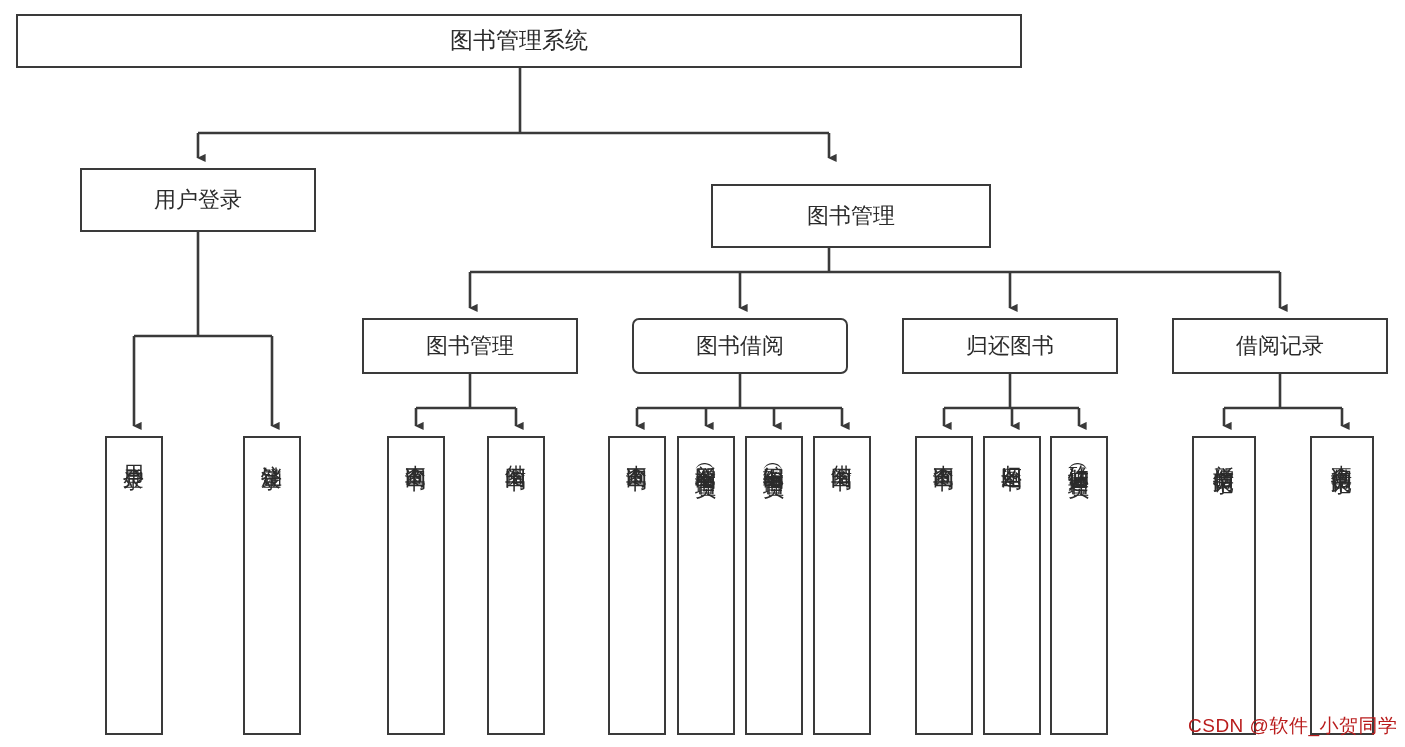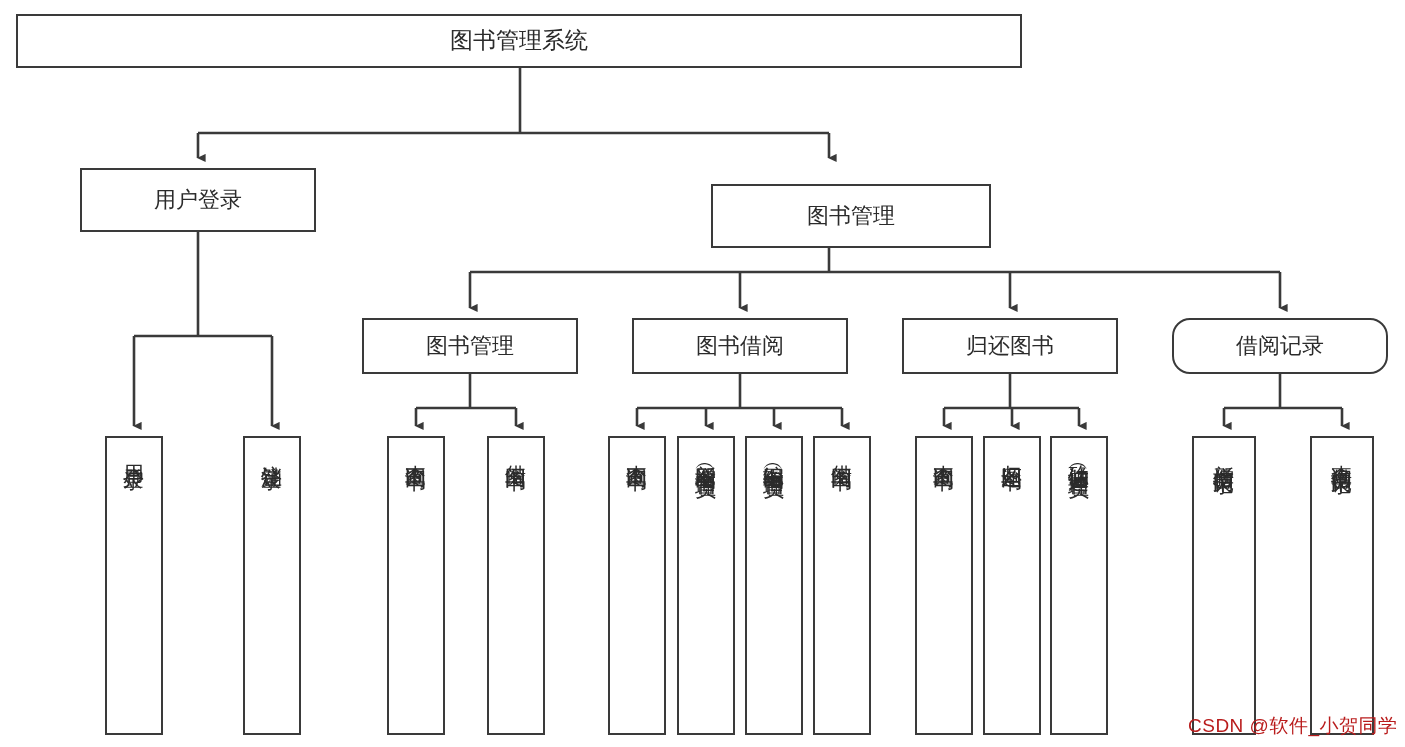--- a/index.html
+++ b/index.html
@@ -132,27 +132,27 @@
   <div class="node l2" style="left:80px; top:168px; width:236px; height:64px;">
     <span>用户登录</span>
   </div>
   <div class="node l2" style="left:711px; top:184px; width:280px; height:64px;">
     <span>图书管理</span>
   </div>
 
   <div class="node l3" style="left:362px; top:318px; width:216px; height:56px;">
     <span>图书管理</span>
   </div>
-  <div class="node l3" style="left:632px; top:318px; width:216px; height:56px;">
+  <div class="node l3" style="left:632px; top:318px; width:216px; height:56px;border-radius:7px;">
     <span>图书借阅</span>
   </div>
   <div class="node l3" style="left:902px; top:318px; width:216px; height:56px;">
     <span>归还图书</span>
   </div>
-  <div class="node l3" style="left:1172px; top:318px; width:216px; height:56px;border-radius:18px;">
+  <div class="node l3" style="left:1172px; top:318px; width:216px; height:56px;">
     <span>借阅记录</span>
   </div>
 
   <div class="node leaf" style="left:105px; top:436px; width:58px; height:299px;">
     <span class="vtext">用户登录</span>
   </div>
   <div class="node leaf" style="left:243px; top:436px; width:58px; height:299px;">
     <span class="vtext">注销登录</span>
   </div>
   <div class="node leaf" style="left:387px; top:436px; width:58px; height:299px;">

